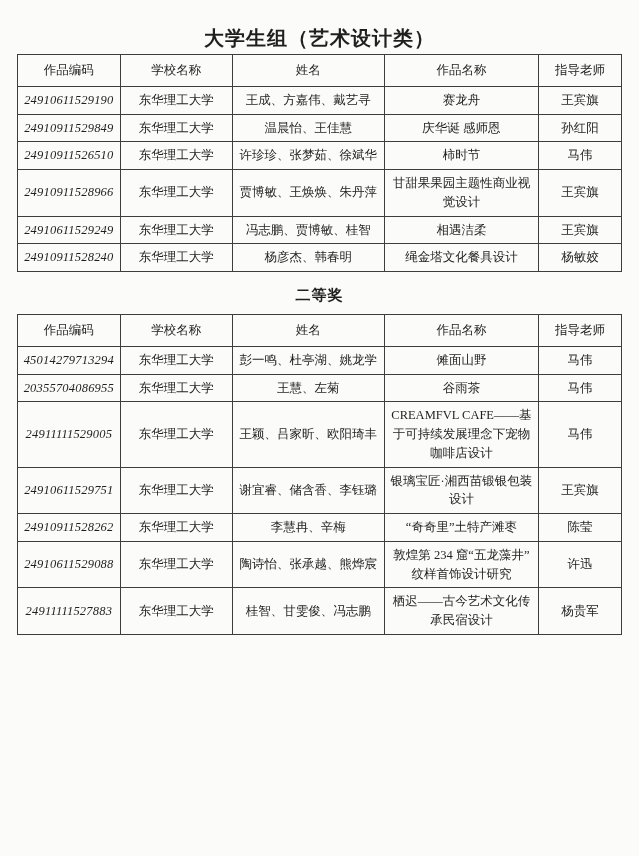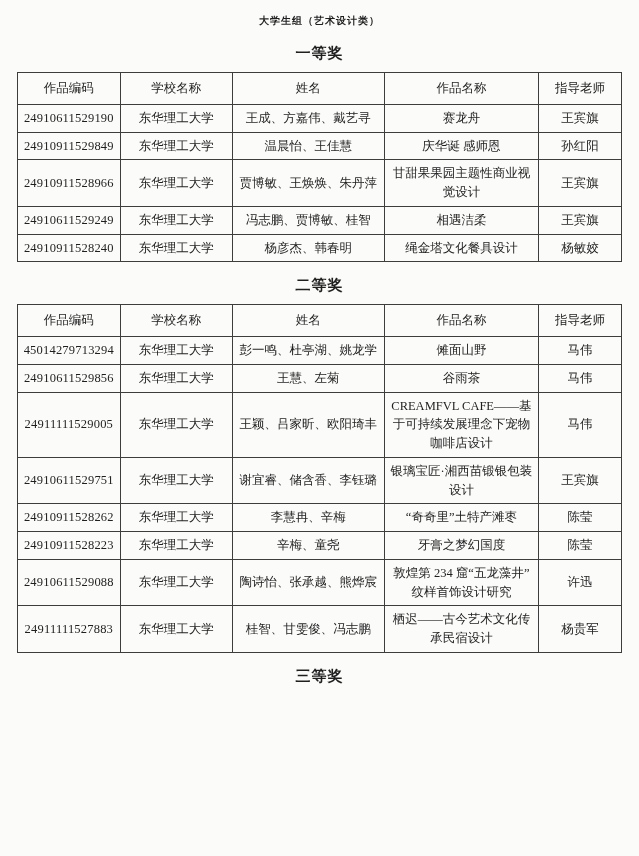--- a/index.html
+++ b/index.html
@@ -15,24 +15,25 @@
   }
   .page{
     width:639px;
     min-height:856px;
     margin:0 auto;
     background:var(--bg);
     padding:10px 17px 16px 17px;
   }
   .page-title{
     text-align:center;
-    font-size:10px;
+    font-size:20px;
     font-weight:bold;
     letter-spacing:1px;
     padding:4px 0 2px 0;
+    margin-top:11px;
   }
   .section-heading{
     text-align:center;
     font-size:15px;
     font-weight:bold;
     letter-spacing:1px;
     margin:14px 0 9px 0;
   }
   table.awards{
     width:100%;
@@ -55,29 +56,29 @@
     padding:6px 4px;
   }
   col.col-code{width:17.0%;}
   col.col-school{width:18.6%;}
   col.col-names{width:25.1%;}
   col.col-work{width:25.6%;}
   col.col-teacher{width:13.7%;}
   td.cell-code{
     font-family:"Liberation Serif","DejaVu Serif",serif;
     letter-spacing:0.2px;
+    font-style:italic;
   }
 </style>
 </head>
 <body>
 
 <div class="page">
   <div class="page-title">大学生组（艺术设计类）</div>
   <div id="sections">
-      <div class="section-heading">一等奖</div>
       <table class="awards">
         <colgroup>
           <col class="col-code">
           <col class="col-school">
           <col class="col-names">
           <col class="col-work">
           <col class="col-teacher">
         </colgroup>
         <thead>
           <tr>
@@ -95,20 +96,27 @@
             <td class="cell-names">王成、方嘉伟、戴艺寻</td>
             <td class="cell-work">赛龙舟</td>
             <td class="cell-teacher">王宾旗</td>
           </tr>
           <tr>
             <td class="cell-code">24910911529849</td>
             <td class="cell-school">东华理工大学</td>
             <td class="cell-names">温晨怡、王佳慧</td>
             <td class="cell-work">庆华诞 感师恩</td>
             <td class="cell-teacher">孙红阳</td>
+          </tr>
+          <tr>
+            <td class="cell-code">24910911526510</td>
+            <td class="cell-school">东华理工大学</td>
+            <td class="cell-names">许珍珍、张梦茹、徐斌华</td>
+            <td class="cell-work">柿时节</td>
+            <td class="cell-teacher">马伟</td>
           </tr>
           <tr>
             <td class="cell-code">24910911528966</td>
             <td class="cell-school">东华理工大学</td>
             <td class="cell-names">贾博敏、王焕焕、朱丹萍</td>
             <td class="cell-work">甘甜果果园主题性商业视觉设计</td>
             <td class="cell-teacher">王宾旗</td>
           </tr>
           <tr>
             <td class="cell-code">24910611529249</td>
@@ -146,21 +154,21 @@
         </thead>
         <tbody>
           <tr>
             <td class="cell-code">45014279713294</td>
             <td class="cell-school">东华理工大学</td>
             <td class="cell-names">彭一鸣、杜亭湖、姚龙学</td>
             <td class="cell-work">傩面山野</td>
             <td class="cell-teacher">马伟</td>
           </tr>
           <tr>
-            <td class="cell-code">24910611529856</td>
+            <td class="cell-code">20355704086955</td>
             <td class="cell-school">东华理工大学</td>
             <td class="cell-names">王慧、左菊</td>
             <td class="cell-work">谷雨茶</td>
             <td class="cell-teacher">马伟</td>
           </tr>
           <tr>
             <td class="cell-code">24911111529005</td>
             <td class="cell-school">东华理工大学</td>
             <td class="cell-names">王颖、吕家昕、欧阳琦丰</td>
             <td class="cell-work">CREAMFVL CAFE——基于可持续发展理念下宠物咖啡店设计</td>
@@ -174,37 +182,29 @@
             <td class="cell-teacher">王宾旗</td>
           </tr>
           <tr>
             <td class="cell-code">24910911528262</td>
             <td class="cell-school">东华理工大学</td>
             <td class="cell-names">李慧冉、辛梅</td>
             <td class="cell-work">“奇奇里”土特产滩枣</td>
             <td class="cell-teacher">陈莹</td>
           </tr>
           <tr>
-            <td class="cell-code">24910911528223</td>
-            <td class="cell-school">东华理工大学</td>
-            <td class="cell-names">辛梅、童尧</td>
-            <td class="cell-work">牙膏之梦幻国度</td>
-            <td class="cell-teacher">陈莹</td>
-          </tr>
-          <tr>
             <td class="cell-code">24910611529088</td>
             <td class="cell-school">东华理工大学</td>
             <td class="cell-names">陶诗怡、张承越、熊烨宸</td>
             <td class="cell-work">敦煌第 234 窟“五龙藻井” 纹样首饰设计研究</td>
             <td class="cell-teacher">许迅</td>
           </tr>
           <tr>
             <td class="cell-code">24911111527883</td>
             <td class="cell-school">东华理工大学</td>
             <td class="cell-names">桂智、甘雯俊、冯志鹏</td>
             <td class="cell-work">栖迟——古今艺术文化传承民宿设计</td>
             <td class="cell-teacher">杨贵军</td>
           </tr>
         </tbody>
       </table>
-      <div class="section-heading">三等奖</div>
     </div>
 </div>
 
 </body></html>

